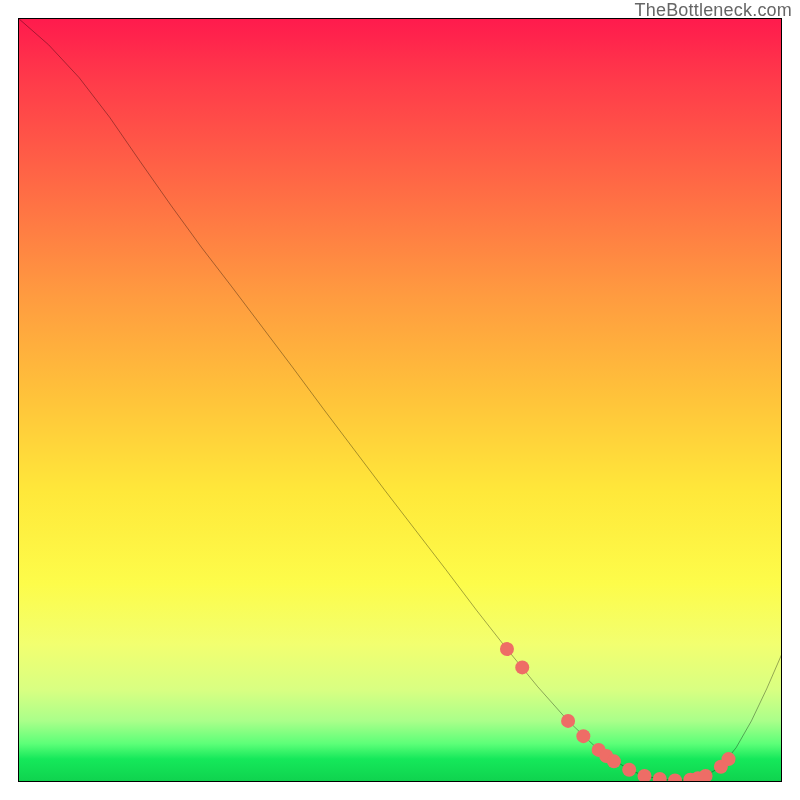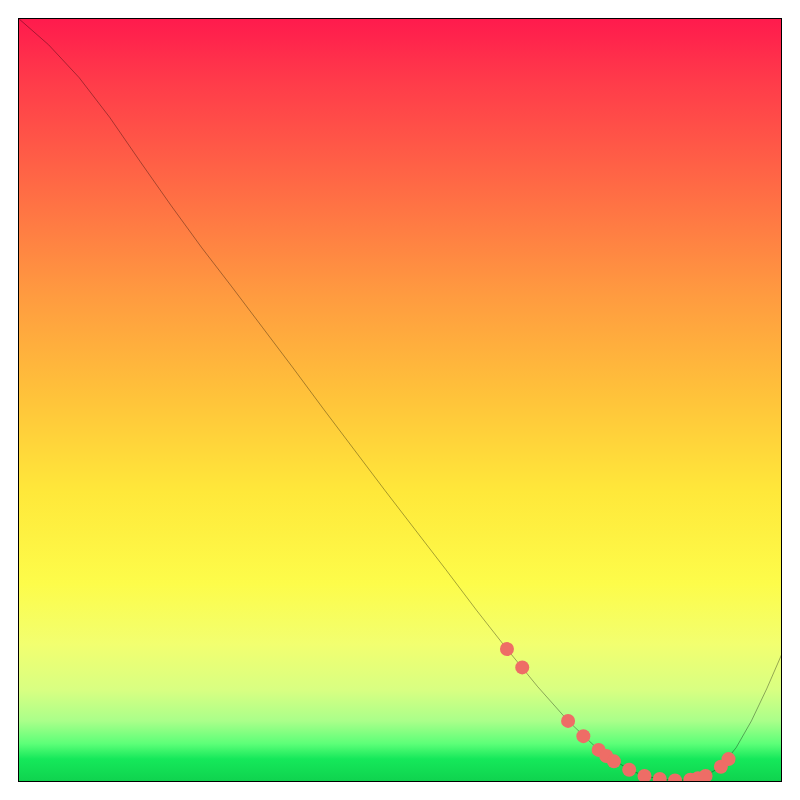--- a/index.html
+++ b/index.html
@@ -90,13 +90,14 @@
           <circle cx="86.000" cy="99.800" r="0.916" fill="#ee6d66"></circle>
           <circle cx="88.000" cy="99.700" r="0.916" fill="#ee6d66"></circle>
           <circle cx="89.000" cy="99.500" r="0.916" fill="#ee6d66"></circle>
           <circle cx="90.000" cy="99.200" r="0.916" fill="#ee6d66"></circle>
           <circle cx="92.000" cy="98.000" r="0.916" fill="#ee6d66"></circle>
           <circle cx="93.000" cy="97.000" r="0.916" fill="#ee6d66"></circle>
         </g>
     </g>
   </svg>
   <div class="frame"></div>
+  <div class="watermark">TheBottleneck.com</div>
 </div>
 
 </body></html>

